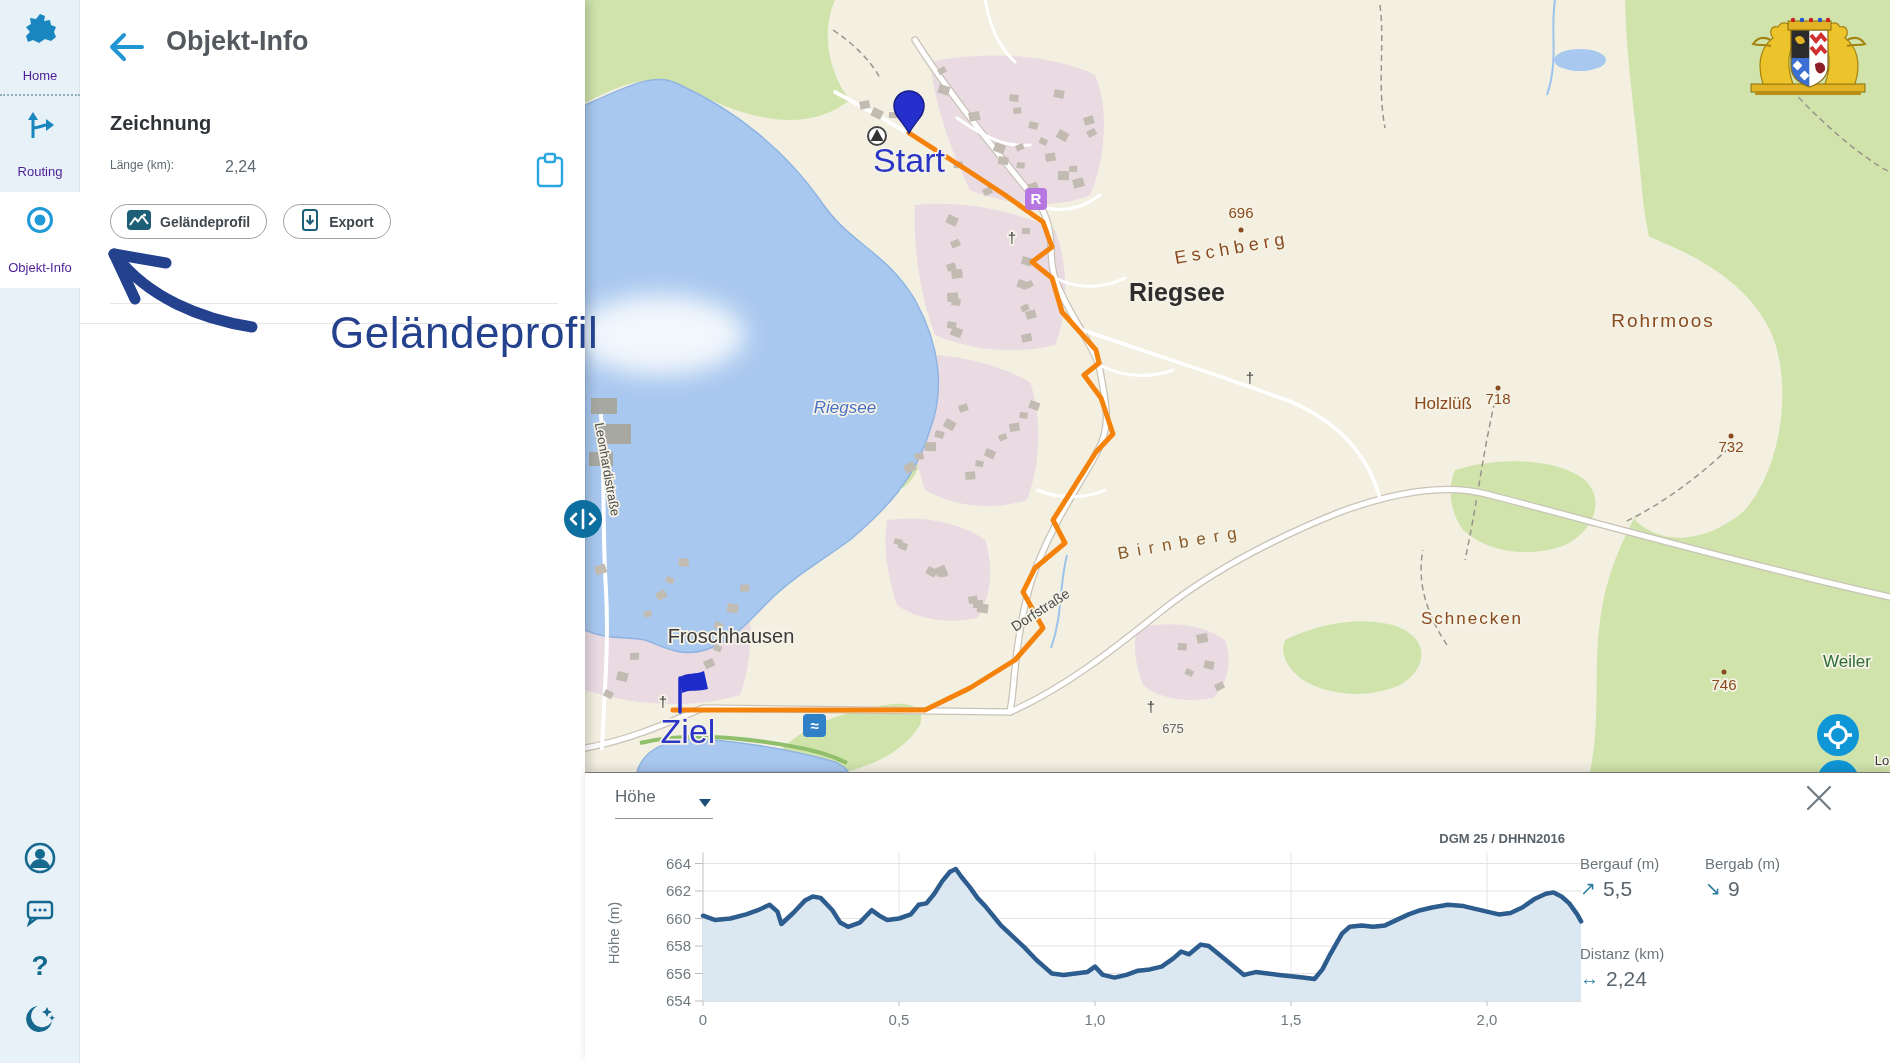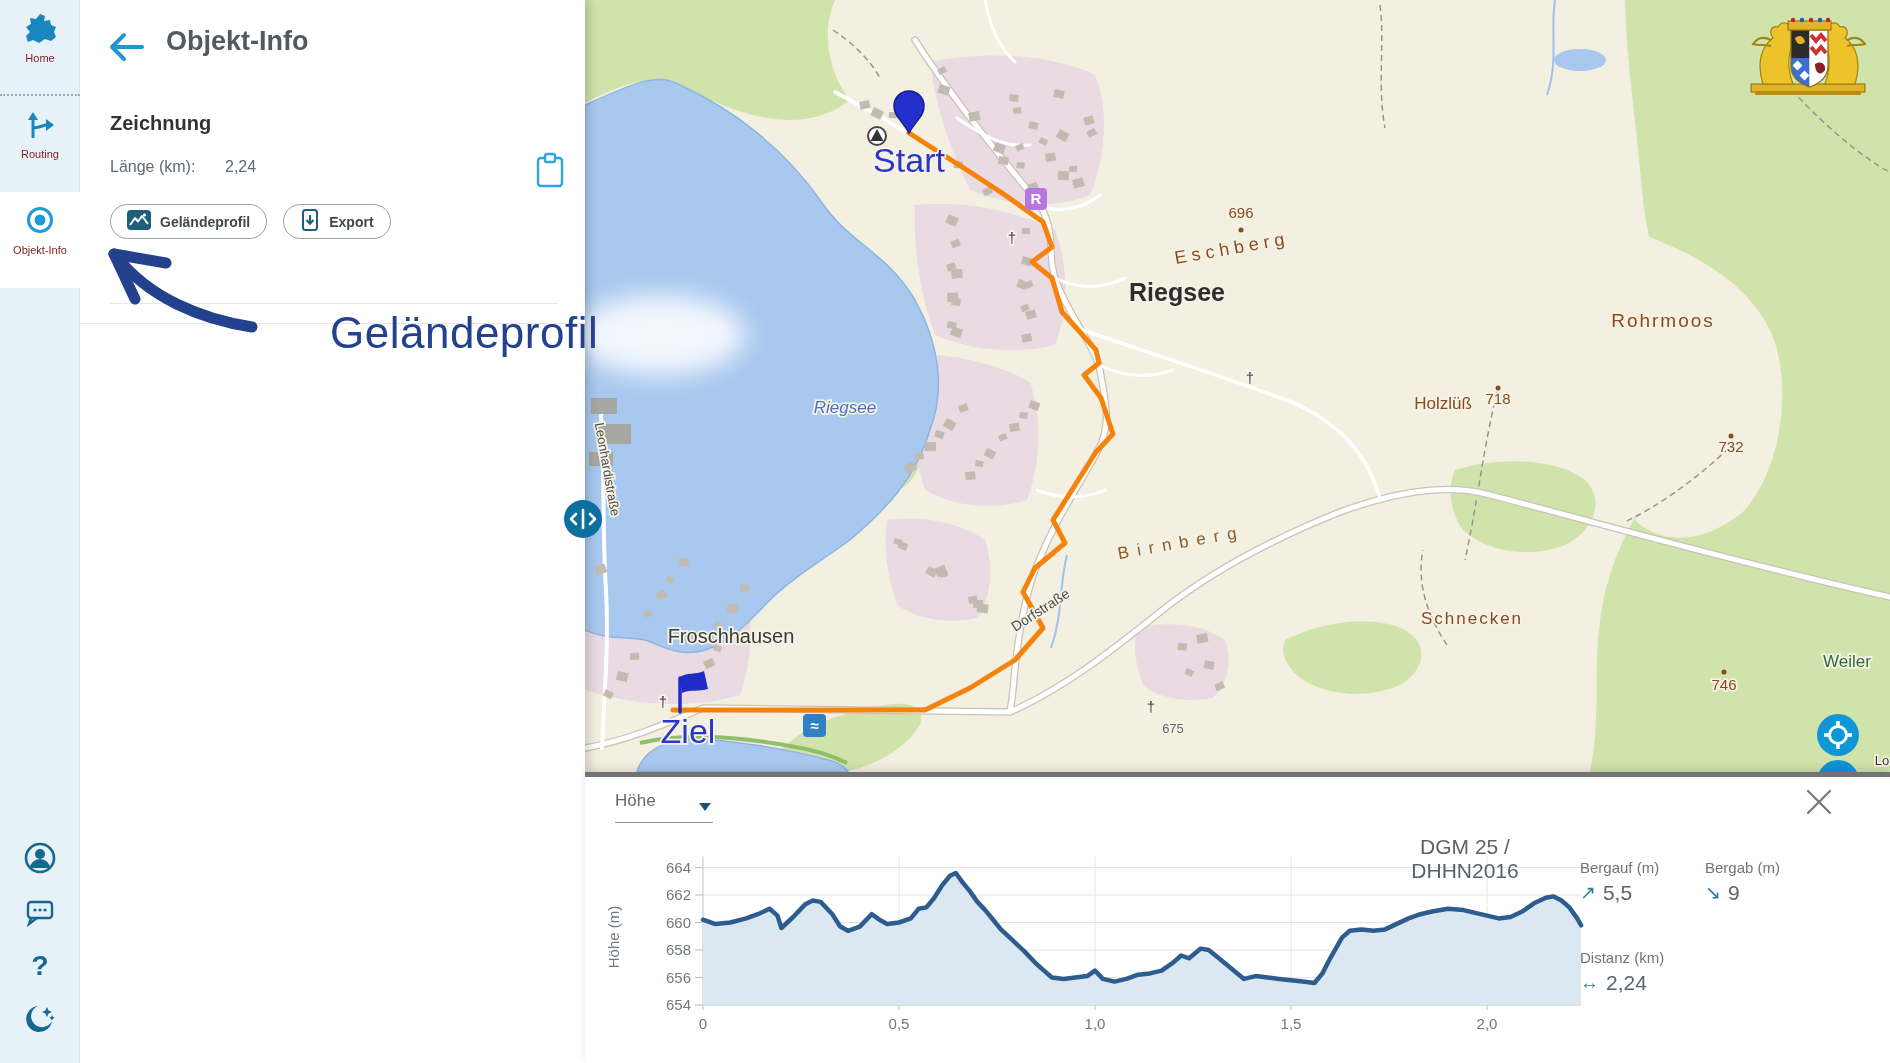--- a/index.html
+++ b/index.html
@@ -4,34 +4,34 @@
 <style>
   * { margin:0; padding:0; box-sizing:border-box; }
   html,body { width:1890px; height:1063px; overflow:hidden; background:#fff;
     font-family:"Liberation Sans", sans-serif; }
   .app { position:relative; width:1890px; height:1063px; }
 
   
   .sidebar { position:absolute; left:0; top:0; width:80px; height:1063px;
     background:#e7f1f8; border-right:1px solid #dbe6ec; z-index:40; }
   .side-item { width:80px; padding-top:12px; text-align:center; height:96px; cursor:pointer; }
-  .side-item .lbl { display:block; font-size:11px; color:#7f1d1d; margin-top:0; }
+  .side-item .lbl { display:block; font-size:13px; color:#4c1d95; margin-top:16px; }
   .side-item.dotted { border-bottom:2px dotted #93aebd; }
   .side-item.active { background:#ffffff; }
   .side-bottom { position:absolute; left:0; bottom:8px; width:80px; text-align:center; }
   .side-bottom .bicon { display:block; margin:14px auto; width:40px; height:40px; cursor:pointer; }
 
   
   .panel { position:absolute; left:80px; top:0; width:505px; height:1063px; background:#fff;
     box-shadow:4px 0 10px rgba(0,0,0,.18); z-index:30; }
   .panel-header { position:relative; height:86px; }
   .back-btn { position:absolute; left:26px; top:30px; width:40px; height:34px; cursor:pointer; }
   .panel-title { position:absolute; left:86px; top:26px; font-size:27px; color:#54595f; }
   .section-title { position:absolute; left:30px; top:112px; font-size:20px; font-weight:bold; color:#2f3338; }
-  .len-label { position:absolute; left:30px; top:158px; font-size:16px; color:#5f6a72; }
+  .len-label { position:absolute; left:30px; top:158px; font-size:12px; color:#5f6a72; }
   .len-value { position:absolute; left:145px; top:158px; font-size:16px; color:#5f6a72; }
   .clipboard { position:absolute; left:455px; top:152px; width:30px; height:36px; cursor:pointer; }
   .btn-row { position:absolute; left:30px; top:204px; display:flex; gap:16px; }
   .pill-btn { display:flex; align-items:center; gap:9px; height:35px; padding:0 16px;
     border:1.5px solid #97a1a8; border-radius:18px; background:#fff; font-size:14px;
     font-weight:bold; color:#40484e; cursor:pointer; font-family:inherit; }
   .hr1 { position:absolute; left:30px; top:303px; width:448px; height:1px; background:#e7e7e7; }
   .hr2 { position:absolute; left:0; top:323px; width:505px; height:1px; background:#e7e7e7; }
 
   
@@ -41,28 +41,28 @@
   .anno-glow { position:absolute; left:575px; top:295px; width:170px; height:80px; background:rgba(255,255,255,.85);
     border-radius:50%; filter:blur(12px); z-index:25; }
 
   
   .map { position:absolute; left:585px; top:0; width:1305px; height:772px; overflow:hidden; background:#f3f0e2; }
   .map svg { display:block; }
   .drag-handle { position:absolute; left:564px; top:500px; width:38px; height:38px; z-index:45; cursor:col-resize; }
 
   
   .chart-panel { position:absolute; left:585px; top:772px; width:1305px; height:291px; background:#fff;
-    border-top:5px solid #737373; box-shadow:0 -4px 8px rgba(0,0,0,.10); z-index:35; }
+    border-top:1px solid #737373; box-shadow:0 -4px 8px rgba(0,0,0,.10); z-index:35; }
   .hoehe-select { position:absolute; left:30px; top:14px; width:98px; height:32px;
     border-bottom:1px solid #8a949b; color:#5f6a72; font-size:17px; cursor:pointer; }
   .hoehe-select .caret { position:absolute; right:2px; top:12px; width:0; height:0;
     border-left:6px solid transparent; border-right:6px solid transparent; border-top:8px solid #1d4e77; }
   .chart-close { position:absolute; left:1220px; top:11px; width:28px; height:28px; cursor:pointer; }
-  .dgm { position:absolute; left:780px; top:58px; width:200px; text-align:center;
-    font-size:21px; font-weight:normal; color:#596269; }
+  .dgm { position:absolute; left:780px; top:58px; width:200px; text-align:right;
+    font-size:13px; font-weight:bold; color:#596269; }
   .stats { position:absolute; left:995px; top:57px; display:grid; grid-template-columns:125px 130px; }
   .stat { margin-bottom:19px;margin-top:25px; }
   .stat .s-label { font-size:15px; color:#6b757c; line-height:1.25; width:112px; }
   .stat .s-value { margin-top:3px; font-size:21px; color:#5a646c; display:flex; align-items:center; gap:7px; }
   .stat .s-icon { color:#2a7da0; font-size:19px; display:inline-flex; align-items:center; }
 </style>
 </head>
 <body>
 
 <div class="app">

